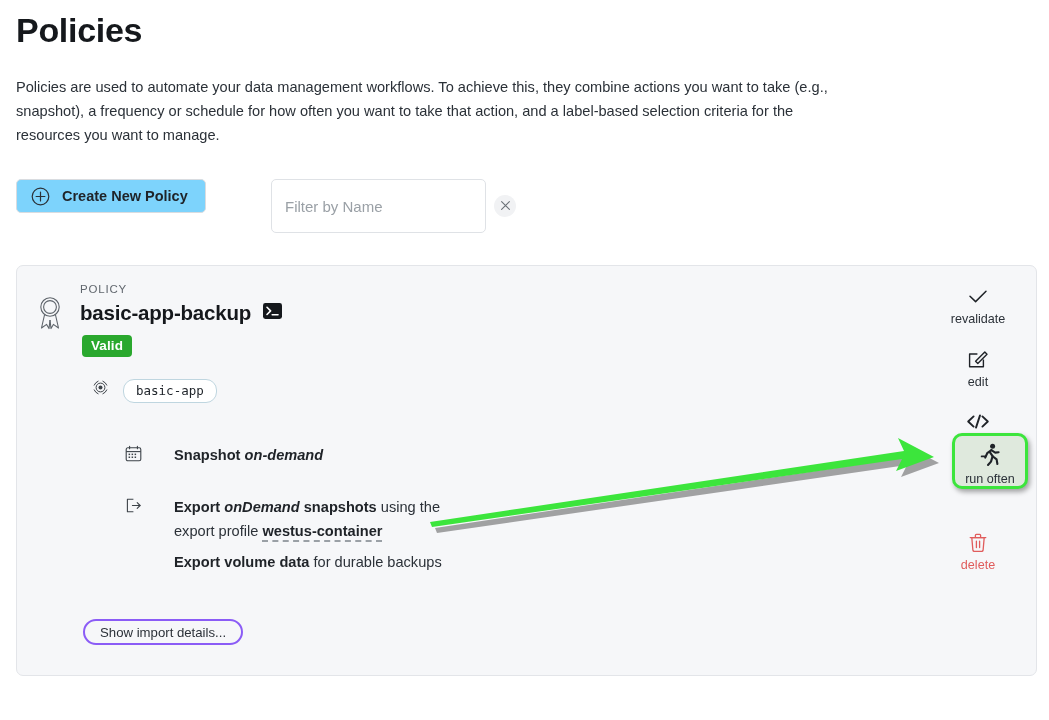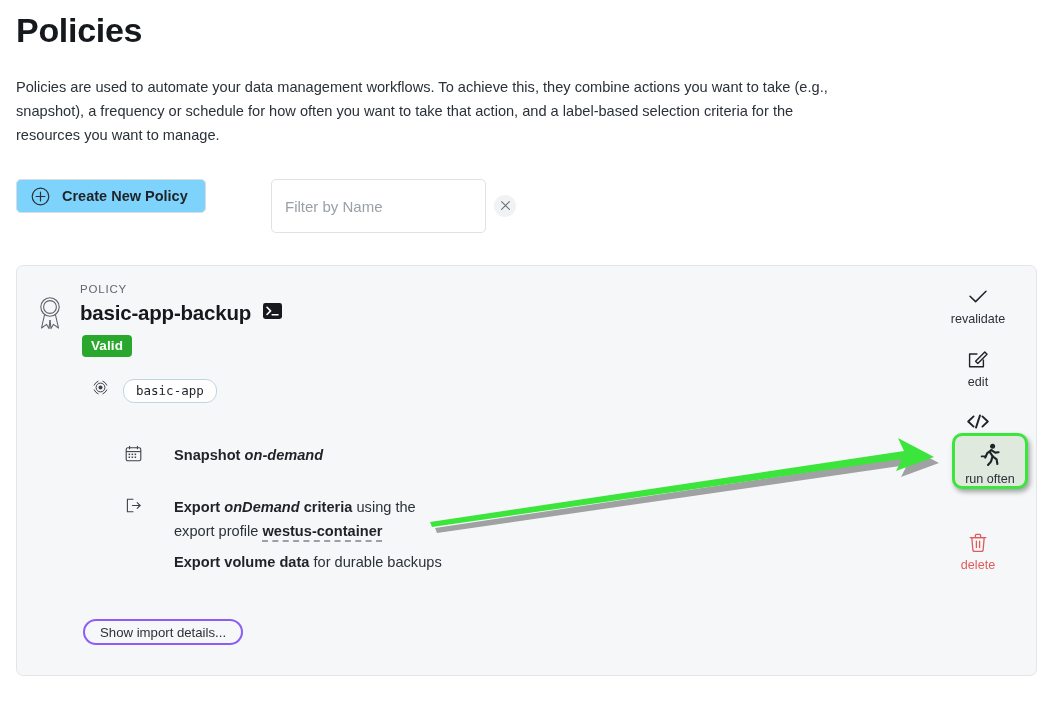--- a/index.html
+++ b/index.html
@@ -223,21 +223,21 @@
 
     <div class="detail d-export">
       <span class="ic">
         <svg width="17" height="17" viewBox="0 0 17 17">
           <path d="M8.4 2.2H2.4v12.6h6" fill="none" stroke="#3d4349" stroke-width="1.1" stroke-linejoin="round"></path>
           <path d="M7.4 8.5h7.6" stroke="#3d4349" stroke-width="1.1" stroke-linecap="round"></path>
           <path d="M12.2 5.7l2.9 2.8-2.9 2.8" fill="none" stroke="#3d4349" stroke-width="1.1" stroke-linecap="round" stroke-linejoin="round"></path>
         </svg>
       </span>
       <span class="tx">
-        <div><span class="b">Export </span><span class="bi">onDemand</span><span class="b"> criteria</span><span> using the</span></div>
+        <div><span class="b">Export </span><span class="bi">onDemand</span><span class="b"> snapshots</span><span> using the</span></div>
         <div><span>export profile </span><span class="dashed">westus-container</span></div>
         <div class="sub"><span class="b">Export volume data</span><span> for durable backups</span></div>
       </span>
     </div>
 
     <button class="show-import">Show import details...</button>
 
     <div class="actions">
 
       <button class="action a-revalidate">

